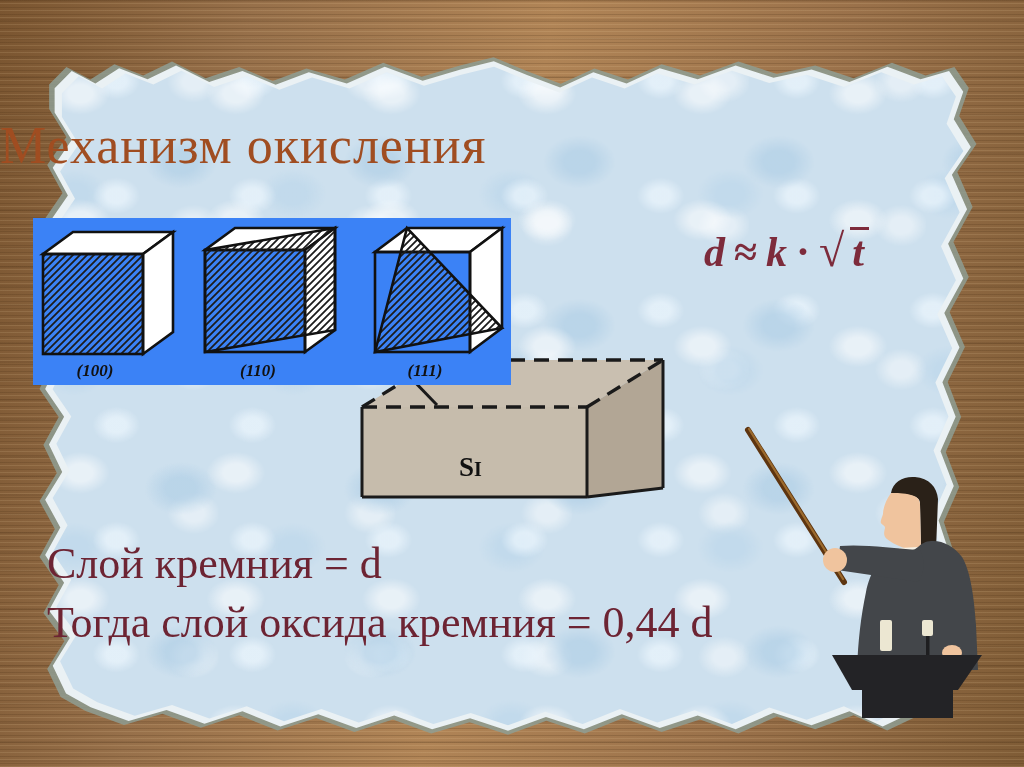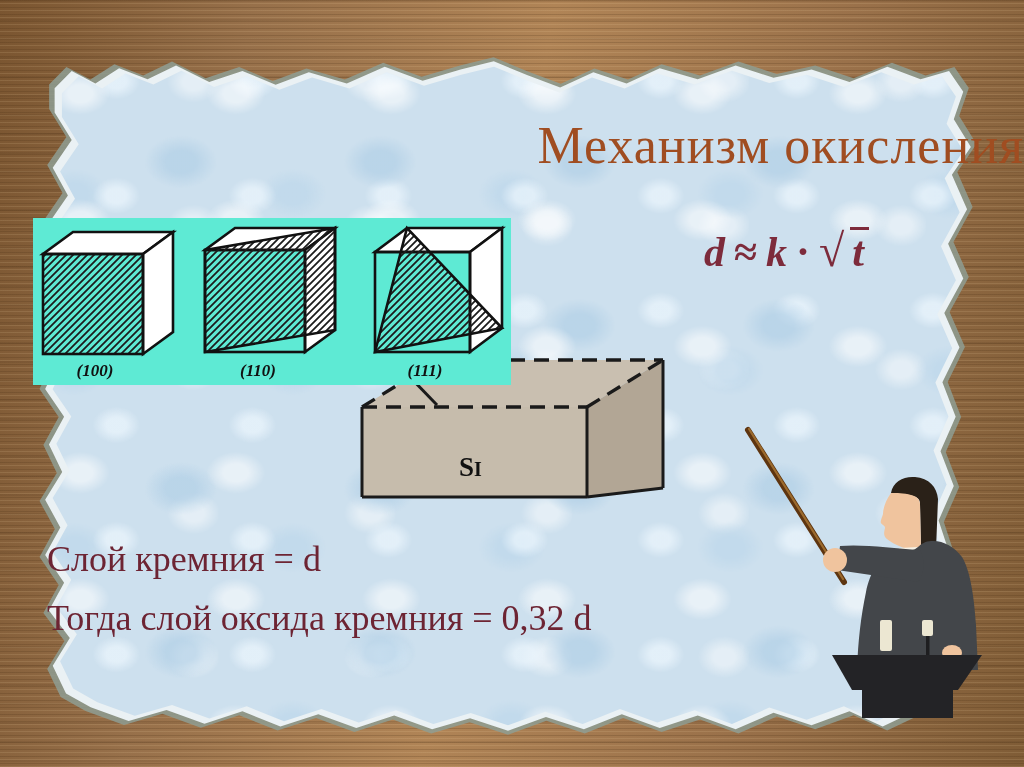--- a/index.html
+++ b/index.html
@@ -45,38 +45,38 @@
     background-image:
       radial-gradient(ellipse 42px 30px at 25% 30%, rgba(255,255,255,.55) 30%, rgba(255,255,255,0) 72%),
       radial-gradient(ellipse 52px 38px at 70% 65%, rgba(173,205,229,.60) 30%, rgba(173,205,229,0) 72%),
       radial-gradient(ellipse 34px 26px at 55% 22%, rgba(236,246,253,.70) 30%, rgba(236,246,253,0) 72%),
       radial-gradient(ellipse 48px 36px at 15% 78%, rgba(185,213,234,.55) 30%, rgba(185,213,234,0) 72%),
       radial-gradient(ellipse 38px 30px at 86% 18%, rgba(255,255,255,.45) 30%, rgba(255,255,255,0) 72%);
     background-size:160px 130px,205px 168px,140px 118px,225px 182px,182px 148px;
   }
   
   .title{
-    position:absolute;left:0;right:0;top:116px;text-align:right;
+    position:absolute;left:0;right:0;top:116px;text-align:left;
     font-size:52px;color:#a04d21;letter-spacing:1px;z-index:5;
   }
   .formula{
     position:absolute;left:704px;top:224px;z-index:5;
     color:#7d2b3b;font-size:42px;font-weight:bold;font-style:italic;
     display:flex;align-items:baseline;gap:9px;
   }
   .formula .up{font-style:normal;}
   .formula .sqrt{font-style:normal;margin-right:-3px;font-size:46px;}
   .formula .rad{border-top:3px solid currentColor;padding:0 5px 0 2px;line-height:1.05;}
   .cubes{
     position:absolute;left:33px;top:218px;width:478px;height:167px;
-    background:#5eead4;z-index:5;
+    background:#3b82f6;z-index:5;
   }
   .sibox{position:absolute;left:355px;top:348px;width:320px;height:160px;z-index:4;}
   .bodyline{
-    position:absolute;left:47px;font-size:36px;color:#6d2433;z-index:5;white-space:nowrap;
+    position:absolute;left:47px;font-size:44px;color:#6d2433;z-index:5;white-space:nowrap;
   }
   .line1{top:538px;}
   .line2{top:597px;}
   .presenter{position:absolute;left:740px;top:420px;width:260px;height:320px;z-index:6;}
   .cube-label{font:italic bold 17px "Liberation Serif",serif;fill:#111;}
   .si-label{font:bold 27px "Liberation Serif",serif;fill:#111;}
 </style>
 </head>
 <body>
 
@@ -152,21 +152,21 @@
       <line x1="7" y1="149" x2="232" y2="149"></line>
       <line x1="232" y1="149" x2="308" y2="140"></line>
       <line x1="308" y1="12" x2="308" y2="140"></line>
       <line x1="53" y1="27" x2="82" y2="57"></line>
     </g>
     <text class="si-label" x="104" y="128"><tspan>S</tspan><tspan font-size="20">I</tspan></text>
   </svg>
 </div>
 
 <div class="bodyline line1">Слой кремния = d</div>
-<div class="bodyline line2">Тогда слой оксида кремния = 0,32 d</div>
+<div class="bodyline line2">Тогда слой оксида кремния = 0,44 d</div>
 
 <div class="presenter">
   <svg width="260" height="320" viewBox="0 0 260 320">
 
     <g>
       <line x1="8" y1="10" x2="104" y2="162" stroke="#5e3510" stroke-width="6" stroke-linecap="round"></line>
       <line x1="9" y1="9" x2="103" y2="159" stroke="#9c6b2e" stroke-width="2.2" stroke-linecap="round"></line>
     </g>
 
     <path d="M151,73 C153,61 164,56 175,57 C189,58 197,67 198,79 L196,130 L181,130 L180,84 C180,79 177,77 173,76 C166,74 158,74 151,73 Z" fill="#2a2118"></path>

